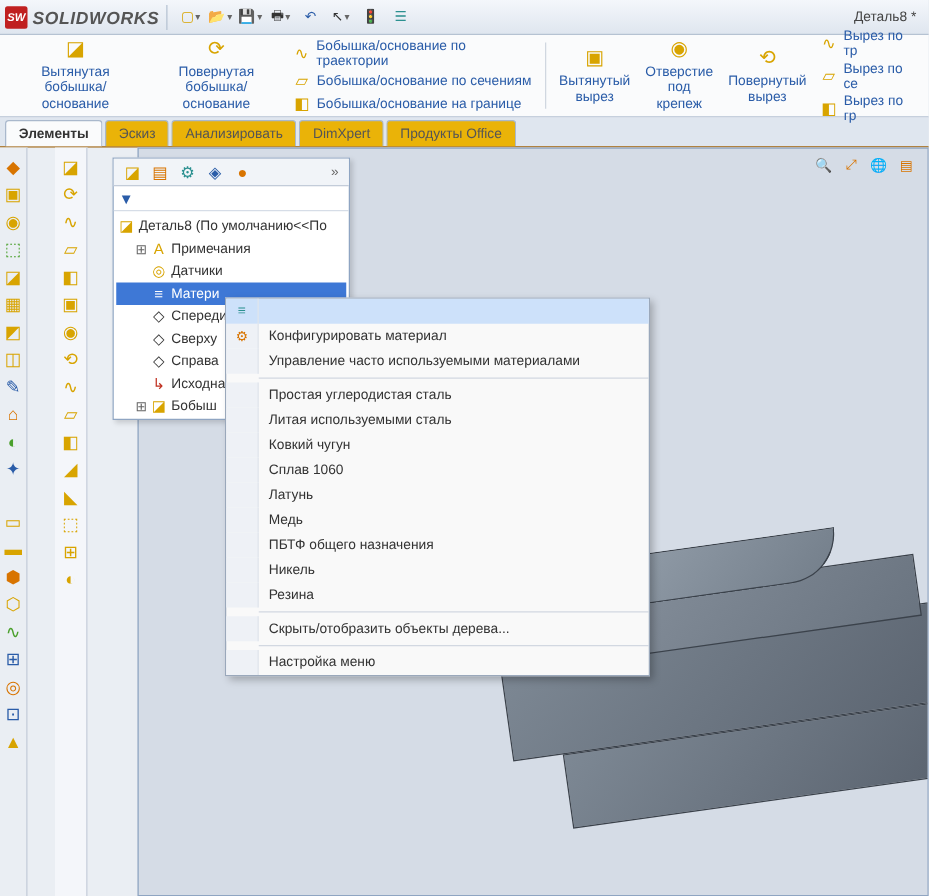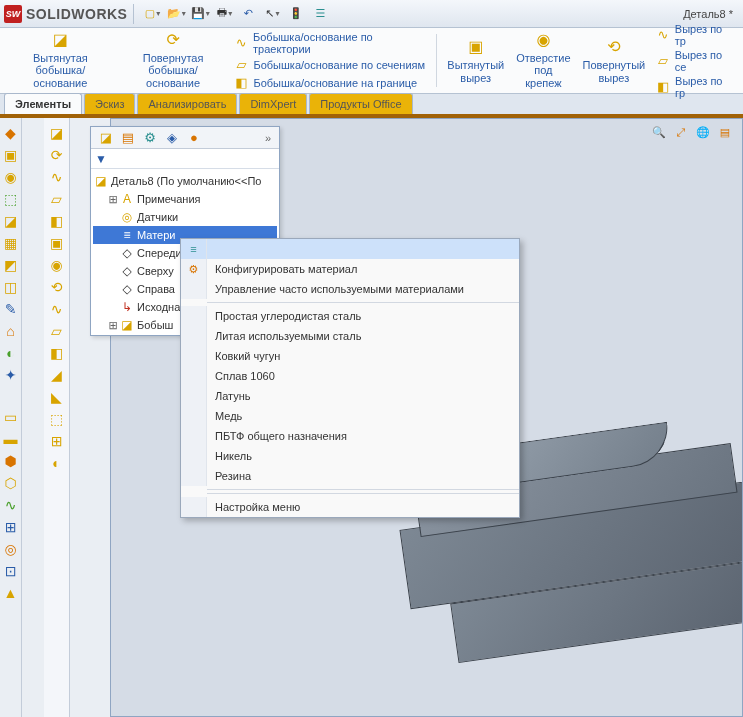--- a/index.html
+++ b/index.html
@@ -24,21 +24,21 @@
   }
   .sw-logo {
     width: 18px; height: 18px;
     background: #c02020;
     border-radius: 2px;
     display: flex; align-items: center; justify-content: center;
     color: #fff; font-size: 9px; font-weight: bold;
     margin-right: 4px;
     font-style: italic;
   }
-  .sw-name { font-weight: bold; font-size: 14px; color: #555; letter-spacing: 0.5px;}
+  .sw-name { font-weight: bold; font-style: italic; font-size: 14px; color: #555; letter-spacing: 0.5px;}
   .tb-sep { width:1px; height:20px; background:#b5c2d2; margin:0 6px;}
   .tb-ico { width:18px; height:18px; margin:0 3px; display:flex;align-items:center;justify-content:center;}
   .doc-title { margin-left:auto; font-size:11px; color:#444; padding-right:6px;}
   
   .ribbon {
     height: 66px;
     background: #fafbfc;
     border-bottom: 1px solid #b5c2d2;
     display: flex;
     align-items: stretch;
@@ -56,21 +56,21 @@
   .rib-stack { display:flex; flex-direction:column; justify-content:center; padding:2px 4px;}
   .rib-line { display:flex; align-items:center; color:#2a5ca8; font-size:11px; padding:1px 0;}
   .rib-line .ri { width:16px;height:16px;margin-right:4px;display:flex;align-items:center;justify-content:center;font-size:13px;}
   .rib-sep { width:1px; background:#d0d7e0; margin:4px 4px;}
   
   .tabs {
     height: 24px;
     background: #dfe6ef;
     display:flex; align-items:flex-end;
     padding: 0 4px;
-    border-bottom:4px solid #a16207;
+    border-bottom:1px solid #a16207;
   }
   .tab {
     padding: 4px 10px;
     background:#eab308;
     border:1px solid #a9b8cc;
     border-bottom:none;
     border-radius:3px 3px 0 0;
     color:#555;
     margin-right:2px;
   }
@@ -399,20 +399,24 @@
       </div>
     <div class="cm-row">
         <div class="cm-iconcol"></div>
         <div class="cm-label">Никель</div>
       </div>
     <div class="cm-row">
         <div class="cm-iconcol"></div>
         <div class="cm-label">Резина</div>
       </div>
     <div class="cm-sep"></div>
+    <div class="cm-row">
+        <div class="cm-iconcol"></div>
+        <div class="cm-label">Скрыть/отобразить объекты дерева...</div>
+      </div>
     <div class="cm-sep"></div>
     <div class="cm-row">
         <div class="cm-iconcol"></div>
         <div class="cm-label">Настройка меню</div>
       </div>
   </div>
 
 </div>
 
 </body></html>

